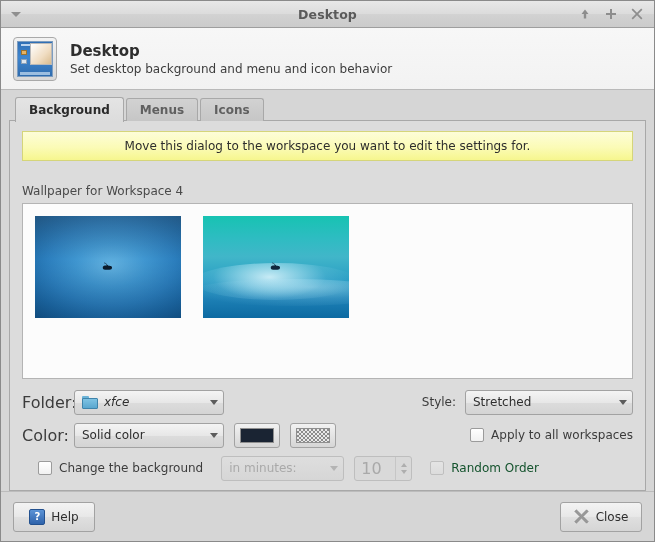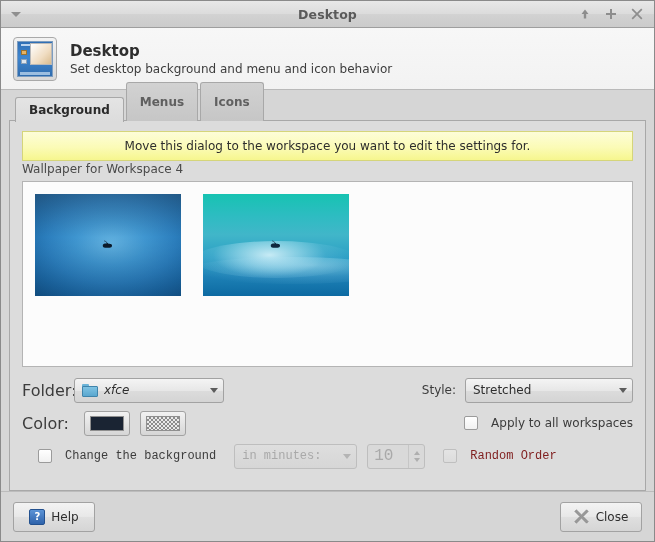--- a/index.html
+++ b/index.html
@@ -115,21 +115,21 @@
     min-height: 0;
   }
   .tabrow {
     display: flex; align-items: flex-end;
     height: 23px;
     position: relative; z-index: 2;
     padding-left: 6px;
     font-weight: bold;
   }
   .tab {
-    height: 39px;
+    height: 23px;
     padding: 0 13px;
     display: flex; align-items: center;
     font-size: 12px;
     border: 1px solid #a8a8a8;
     border-bottom: none;
     border-radius: 3px 3px 0 0;
     background: linear-gradient(to bottom, #d2d2d2, #c6c6c6);
     color: #606060;
     margin-right: 2px;
     position: relative;
@@ -152,21 +152,21 @@
   }
 
   
   .notice {
     background: linear-gradient(to bottom, #fdfdd8 0%, #fbfbb6 55%, #f6f68e 100%);
     border: 1px solid #d5d57a;
     text-align: center;
     padding: 7px 8px;
     font-size: 12px;
     color: #2d2d2d;
-    margin-bottom: 1px;
+    margin-bottom: 23px;
   }
 
   .section-label {
     font-size: 12px; color: #4a4a4a;
     margin-bottom: 5px;
   }
 
   
   .wall-list {
     flex: 1 1 auto;
@@ -218,21 +218,21 @@
   }
   .mouse svg { display: block; width: 100%; height: 100%; }
 
   
   .options { margin-top: 9px; }
   .orow {
     display: flex; align-items: center;
     height: 28px;
     margin-bottom: 5px;
   }
-  .orow:last-child { margin-bottom: 12px; font-family: Liberation Mono, monospace; }
+  .orow:last-child { margin-bottom: 0; }
   .olabel {
     font-size: 16px; color: #3c3c3c;
     width: 52px; flex: 0 0 52px;
   }
 
   .combo {
     height: 25px;
     border: 1px solid #a2a2a2;
     border-radius: 3px;
     background: linear-gradient(to bottom, #f4f4f4 0%, #e7e7e7 50%, #dcdcdc 51%, #d4d4d4 100%);
@@ -293,31 +293,31 @@
       linear-gradient(45deg, #8c8c8c 25%, transparent 25%, transparent 75%, #8c8c8c 75%),
       linear-gradient(45deg, #8c8c8c 25%, #e9e9e9 25%, #e9e9e9 75%, #8c8c8c 75%);
     background-size: 4px 4px;
     background-position: 0 0, 2px 2px;
   }
 
   .right-group { margin-left: auto; display: flex; align-items: center; }
   .style-label { font-size: 12px; color: #3c3c3c; margin-right: 9px; margin-left: 6px; }
 
   .check {
-    display: flex; align-items: center; gap: 13px;
+    display: flex; align-items: center; gap: 7px;
     font-size: 12px; color: #3c3c3c;
   }
   .check .box {
     width: 14px; height: 14px;
     border: 1px solid #9b9b9b;
     border-radius: 2px;
     background: linear-gradient(to bottom, #ffffff, #f1f1f1);
     flex: 0 0 14px;
   }
-  .check.disabled { color: #7f1d1d; }
+  .check.disabled { color: #14532d; }
   .check.disabled .box {
     border-color: #bfbfbf;
     background: linear-gradient(to bottom, #e4e4e4, #dcdcdc);
   }
 
   .spin {
     width: 58px; height: 25px;
     border: 1px solid #bebebe;
     border-radius: 3px;
     background: #d9d9d9;
@@ -481,20 +481,24 @@
             <span class="style-label">Style:</span>
             <div class="combo combo-style">
               <span class="ctext">Stretched</span>
               <span class="arrow"></span>
             </div>
           </div>
         </div>
 
         <div class="orow">
           <span class="olabel">Color:</span>
+          <div class="combo combo-color">
+            <span class="ctext">Solid color</span>
+            <span class="arrow"></span>
+          </div>
           <div class="swatch-btn">
             <div class="swatch-inner" id="sw1" style="background: rgb(26, 36, 51);"></div>
           </div>
           <div class="swatch-btn">
             <div class="swatch-inner sw-checker"></div>
           </div>
           <div class="right-group">
             <div class="check">
               <span class="box"></span>
               <span>Apply to all workspaces</span>

